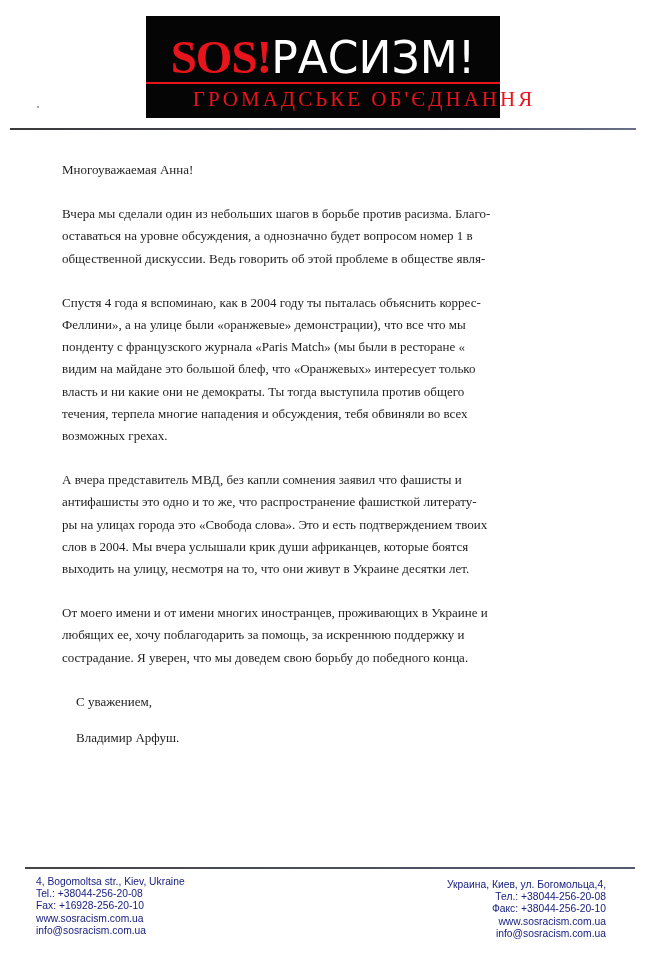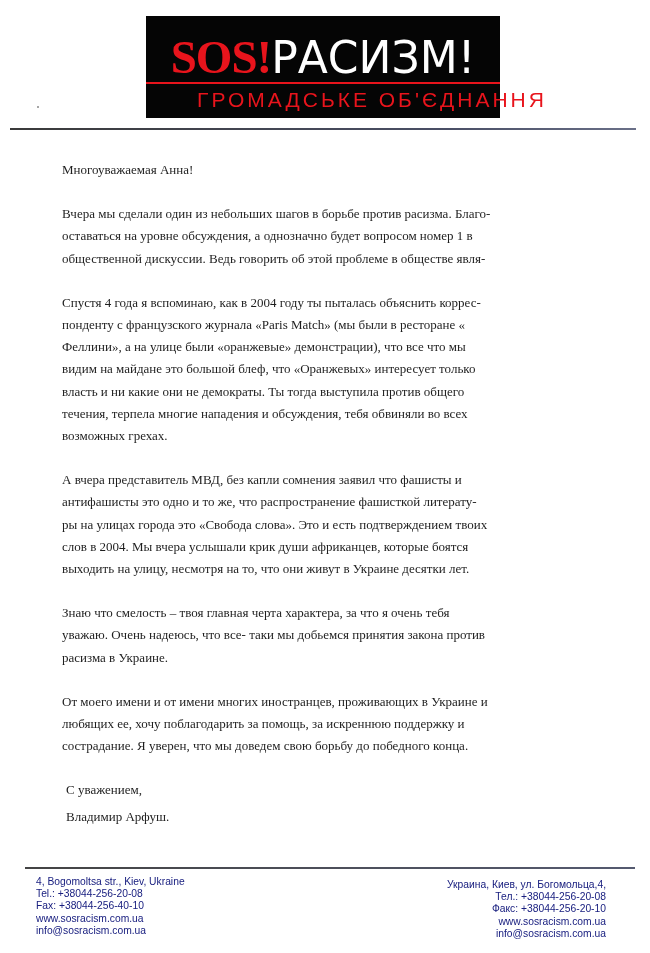--- a/index.html
+++ b/index.html
@@ -2,27 +2,27 @@
 <html><head>
 <meta charset="utf-8">
 <style>
   html, body { margin: 0; padding: 0; background: #ffffff; }
   body { width: 650px; height: 953px; position: relative; overflow: hidden; font-family: "Liberation Serif", "DejaVu Serif", serif; color: #1e1e1e; }
   .logo { position: absolute; left: 146px; top: 16px; width: 354px; height: 102px; background: #050505; }
   .logo-main { position: absolute; left: 0; top: 18px; width: 354px; text-align: center; white-space: nowrap; line-height: 1; }
   .logo-sos { font-family: "Liberation Serif", "DejaVu Serif", serif; font-weight: bold; color: #e8141c; font-size: 47px; letter-spacing: -1px; }
   .logo-ras { font-family: "DejaVu Sans", "Liberation Sans", sans-serif; color: #ffffff; font-size: 44px; letter-spacing: 0px; }
   .logo-rule { position: absolute; left: 0; top: 66px; width: 354px; height: 2px; background: #e8141c; }
-  .logo-sub { position: absolute; left: 12px; top: 73px; width: 428px; text-align: center; font-family: Liberation Sans, sans-serif; color: #e8141c; font-size: 21px; letter-spacing: 3px; white-space: nowrap; line-height: 1; }
+  .logo-sub { position: absolute; left: 4px; top: 73px; width: 428px; text-align: center; font-family: Liberation Serif, serif; color: #e8141c; font-size: 21px; letter-spacing: 3px; white-space: nowrap; line-height: 1; }
   .dot { position: absolute; left: 37px; top: 106px; width: 2px; height: 2px; background: #888; border-radius: 50%; }
   .rule-top { position: absolute; left: 10px; top: 128px; width: 626px; height: 2px; background: linear-gradient(90deg, #3a3a3a, #4a4f66 70%, #6a7088); }
   .letter { position: absolute; left: 62px; top: 159px; width: 560px; font-size: 13px; line-height: 22.2px; }
   .letter p { margin: 0 0 22px 0; }
   .letter .line { display: block; white-space: nowrap; }
-  .letter .closing { margin: 4px; }
+  .letter .closing { margin: 14px; }
   .rule-bottom { position: absolute; left: 25px; top: 867px; width: 610px; height: 2px; background: linear-gradient(90deg, #444, #555a70); }
   .footer { position: absolute; font-family: "Liberation Sans", "DejaVu Sans", sans-serif; color: #1a2080; font-size: 10.3px; line-height: 12.2px; }
   .footer .line { display: block; white-space: nowrap; }
   .footer-left { left: 36px; top: 876px; }
   .footer-right { right: 44px; top: 879px; text-align: right; }
 </style>
 </head>
 <body>
 
 <div class="logo">
@@ -39,58 +39,53 @@
   <p>Многоуважаемая Анна!</p>
 
   <p>
     <span class="line">Вчера мы сделали один из небольших шагов в борьбе против расизма. Благо-</span>
     <span class="line">оставаться на уровне обсуждения, а однозначно будет вопросом номер 1 в</span>
     <span class="line">общественной дискуссии. Ведь говорить  об этой проблеме в обществе явля-</span>
   </p>
 
   <p>
     <span class="line">Спустя 4 года я вспоминаю, как в 2004 году ты  пыталась объяснить коррес-</span>
+    <span class="line">Феллини», а на улице были «оранжевые» демонстрации),  что все что мы</span>
     <span class="line">понденту с французского журнала «Paris Match» (мы были в ресторане «</span>
-    <span class="line">Феллини», а на улице были «оранжевые» демонстрации),  что все что мы</span>
     <span class="line">видим на майдане  это большой блеф,  что «Оранжевых» интересует только</span>
     <span class="line">власть и ни какие они не демократы. Ты тогда выступила против общего</span>
     <span class="line">течения, терпела многие нападения и обсуждения, тебя обвиняли во всех</span>
     <span class="line">возможных грехах.</span>
   </p>
 
   <p>
     <span class="line">А вчера  представитель МВД, без капли сомнения  заявил что фашисты и</span>
     <span class="line">антифашисты это одно  и то же, что распространение фашисткой литерату-</span>
     <span class="line">ры на улицах города  это «Свобода слова». Это и есть подтверждением твоих</span>
     <span class="line">слов в 2004. Мы вчера  услышали крик души африканцев, которые боятся</span>
     <span class="line">выходить на улицу, несмотря на то, что они живут в Украине десятки лет.</span>
   </p>
 
-  <p>
-    <span class="line">Знаю что смелость  – твоя главная черта характера, за что я очень тебя</span>
-    <span class="line">уважаю.  Очень надеюсь, что все- таки мы добьемся принятия закона против</span>
-    <span class="line">расизма в Украине.</span>
-  </p>
 
   <p>
     <span class="line">От моего имени и от имени многих иностранцев, проживающих  в Украине и</span>
     <span class="line">любящих ее,  хочу поблагодарить за помощь, за искреннюю поддержку и</span>
     <span class="line">сострадание.  Я уверен,  что мы доведем свою  борьбу до победного конца.</span>
   </p>
 
   <p class="closing">С уважением,</p>
   <p class="closing">Владимир Арфуш.</p>
 </div>
 
 <div class="rule-bottom"></div>
 
 <div class="footer footer-left">
   <span class="line">4, Bogomoltsa str., Kiev, Ukraine</span>
   <span class="line">Tel.: +38044-256-20-08</span>
-  <span class="line">Fax: +38044-256-40-10</span>
+  <span class="line">Fax: +16928-256-20-10</span>
   <span class="line">www.sosracism.com.ua</span>
   <span class="line">info@sosracism.com.ua</span>
 </div>
 
 <div class="footer footer-right">
   <span class="line">Украина, Киев, ул. Богомольца,4,</span>
   <span class="line">Тел.: +38044-256-20-08</span>
   <span class="line">Факс: +38044-256-20-10</span>
   <span class="line">www.sosracism.com.ua</span>
   <span class="line">info@sosracism.com.ua</span>

